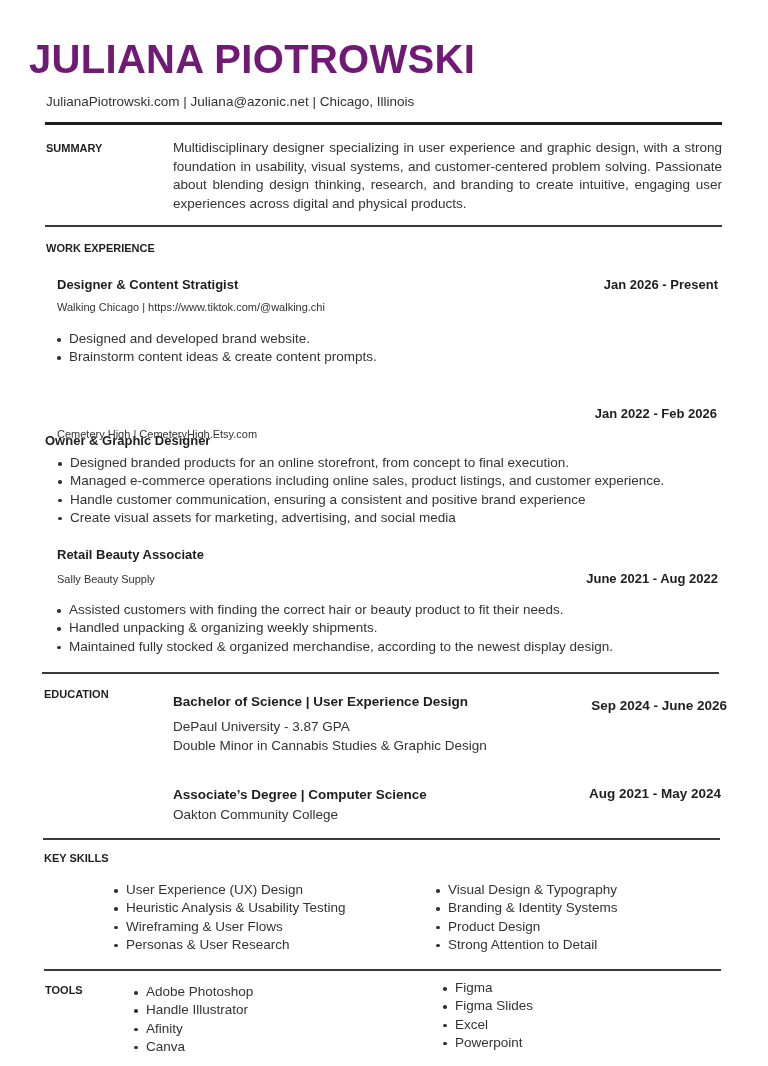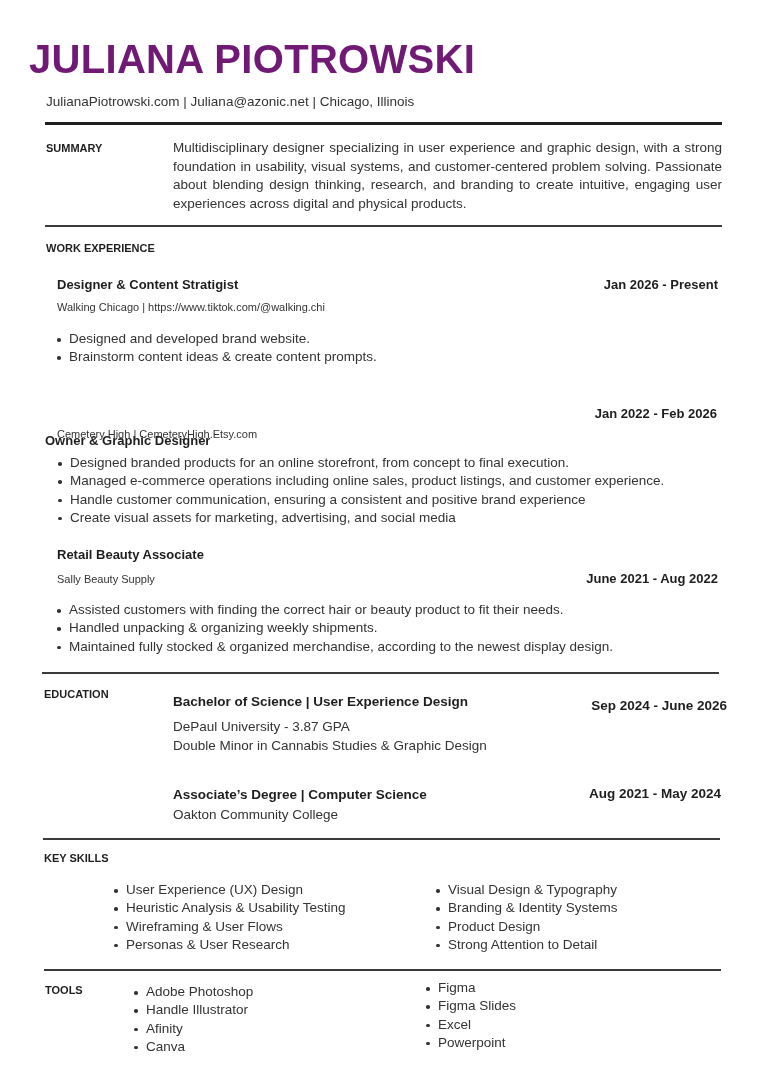--- a/index.html
+++ b/index.html
@@ -190,18 +190,18 @@
 </ul>
 <div class="abs rule" style="left:44px; top:969px; width:677px;"></div>
 
 <div class="abs section-head" style="left:45px; top:981px;">TOOLS</div>
 <ul class="abs bullets" style="left:134px; top:983px;">
   <li>Adobe Photoshop</li>
   <li>Handle Illustrator</li>
   <li>Afinity</li>
   <li>Canva</li>
 </ul>
-<ul class="abs bullets" style="left:426px; top:979px;">
+<ul class="abs bullets" style="left:443px; top:979px;">
   <li>Figma</li>
   <li>Figma Slides</li>
   <li>Excel</li>
   <li>Powerpoint</li>
 </ul>
 
 </body></html>

